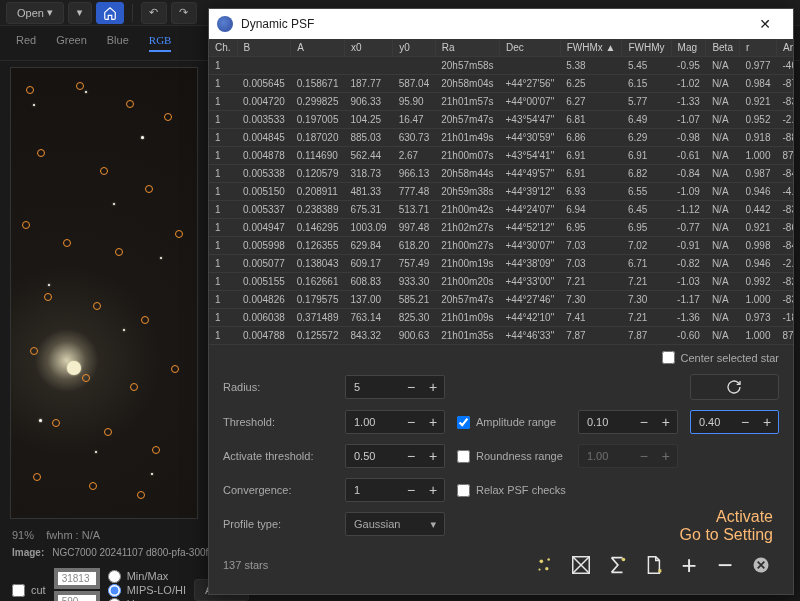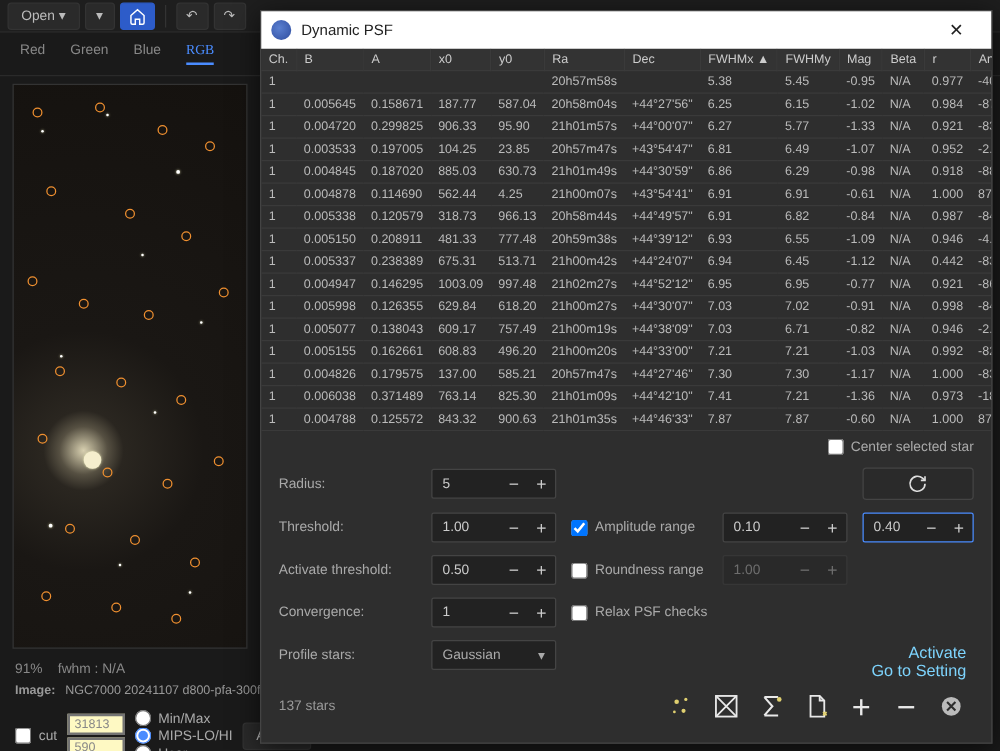--- a/index.html
+++ b/index.html
@@ -15,21 +15,21 @@
 .chan-tabs { display: flex; gap: 20px; padding: 8px 16px; border-bottom: 1px solid #2a2a2a; }
 .chan-tab { color: #888; cursor: pointer; text-align: right; }
 .chan-tab.active { color: #4a8cff; border-bottom: 2px solid #4a8cff; padding-bottom: 4px; font-family: Liberation Serif, serif; }
 
 .starfield { width: 188px; height: 452px; margin: 6px 10px; background: radial-gradient(circle at 30% 65%, #d8d0b0 0%, #565042 6%, #2a2620 10%, #1a1714 30%, #15120f 100%); position: relative; border: 1px solid #333; }
 .starfield .star { position: absolute; border-radius: 50%; background: #fff; box-shadow: 0 0 2px rgba(255,255,200,.8); }
 .starfield .mark { position: absolute; width: 8px; height: 8px; border: 1px solid #f09030; border-radius: 50%; }
 
 .statusline { padding: 4px 12px; color: #888; font-size: 11px; }
 .bottom-left { padding: 2px 12px; font-size: 10px; color: #999; display: flex; align-items: center; gap: 8px; flex-wrap: wrap; }
-.bottom-left input[type=text] { width: 46px; background: #fef9c3; border: 2px solid #737373; color: #888; font-size: 10px; padding: 1px 4px; }
+.bottom-left input[type=text] { width: 46px; background: #ffffff; border: 4px solid #737373; color: #888; font-size: 10px; padding: 1px 4px; }
 
 
 .dialog { position: absolute; left: 208px; top: 8px; right: 6px; bottom: 6px; background: #2e2e2e; border: 1px solid #444; box-shadow: 0 4px 20px rgba(0,0,0,.6); display: flex; flex-direction: column; }
 .dlg-title { height: 30px; background: #fff; color: #222; display: flex; align-items: center; padding: 0 8px; font-size: 12px; }
 .dlg-title .spacer { flex: 1; }
 .dlg-title .app-icon { width: 16px; height: 16px; margin-right: 8px; border-radius: 50%; background: radial-gradient(circle at 40% 40%, #5a7fd0, #2e4c9e); }
 .dlg-title .close-x { width: 40px; text-align: center; font-size: 14px; cursor: pointer; }
 
 .tbl-wrap { flex: 0 0 auto; overflow: hidden; }
 table { border-collapse: collapse; width: 100%; font-size: 10px; color: #bbb; }
@@ -51,21 +51,21 @@
 .num-box.disabled { opacity: .4; }
 .inline-chk { display: inline-flex; align-items: center; gap: 6px; }
 .refresh-btn { height: 26px; background: #2a2a2a; border: 1px solid #444; border-radius: 3px; display: flex; align-items: center; justify-content: center; cursor: pointer; }
 
 .select { display: flex; align-items: center; justify-content: space-between; background: #222; border: 1px solid #444; border-radius: 2px; height: 24px; padding: 0 8px; width: 100px; gap: 24px; }
 
 .action-row { display: flex; align-items: center; padding: 10px 14px; }
 .action-row .count { flex: 0 0 120px; color: #999; }
 .action-row .spacer { flex: 1; }
 .action-row .icon-btn { width: 36px; height: 30px; display: inline-flex; align-items: center; justify-content: center; color: #e8e8e8; cursor: pointer; font-size: 18px; }
-.watermark { position: absolute; right: 20px; bottom: 50px; color: #7dd3fc; font-size: 13px; text-align: right; pointer-events: none; }
+.watermark { position: absolute; right: 20px; bottom: 50px; color: #fdba74; font-size: 16px; text-align: right; pointer-events: none; }
 
 svg { display: block; }
 </style>
 </head>
 <body>
 
 <div class="app-bg">
   <div class="toolbar">
     <div class="tb-btn"><span>Open</span>&nbsp;▾</div>
     <div class="tb-btn" style="width:24px;padding:0">▾</div>
@@ -231,21 +231,21 @@
             <td>-1.33</td>
             <td>N/A</td>
             <td>0.921</td>
             <td>-83.63</td>
           </tr>
           <tr>
             <td>1</td>
             <td>0.003533</td>
             <td>0.197005</td>
             <td>104.25</td>
-            <td>23.85</td>
+            <td>16.47</td>
             <td>20h57m47s</td>
             <td>+43°54'47"</td>
             <td>6.81</td>
             <td>6.49</td>
             <td>-1.07</td>
             <td>N/A</td>
             <td>0.952</td>
             <td>-2.62</td>
           </tr>
           <tr>
@@ -261,21 +261,21 @@
             <td>-0.98</td>
             <td>N/A</td>
             <td>0.918</td>
             <td>-88.70</td>
           </tr>
           <tr>
             <td>1</td>
             <td>0.004878</td>
             <td>0.114690</td>
             <td>562.44</td>
-            <td>4.25</td>
+            <td>2.67</td>
             <td>21h00m07s</td>
             <td>+43°54'41"</td>
             <td>6.91</td>
             <td>6.91</td>
             <td>-0.61</td>
             <td>N/A</td>
             <td>1.000</td>
             <td>87.03</td>
           </tr>
           <tr>
@@ -366,21 +366,21 @@
             <td>-0.82</td>
             <td>N/A</td>
             <td>0.946</td>
             <td>-2.39</td>
           </tr>
           <tr>
             <td>1</td>
             <td>0.005155</td>
             <td>0.162661</td>
             <td>608.83</td>
-            <td>496.20</td>
+            <td>933.30</td>
             <td>21h00m20s</td>
             <td>+44°33'00"</td>
             <td>7.21</td>
             <td>7.21</td>
             <td>-1.03</td>
             <td>N/A</td>
             <td>0.992</td>
             <td>-82.89</td>
           </tr>
           <tr>
@@ -500,21 +500,21 @@
         <div class="pm">−</div>
         <div class="pm">+</div>
     </div>
     <label class="inline-chk">
       <input type="checkbox" style="">
         <span>Relax PSF checks</span>
     </label>
     <div></div>
       <div></div>
 
-    <div class="lbl">Profile stars:</div>
+    <div class="lbl">Profile type:</div>
     <div class="select">
       <span>Gaussian</span>
         <span>▾</span>
     </div>
     <div></div>
       <div></div>
       <div></div>
   </div>
 
   <div class="action-row">

